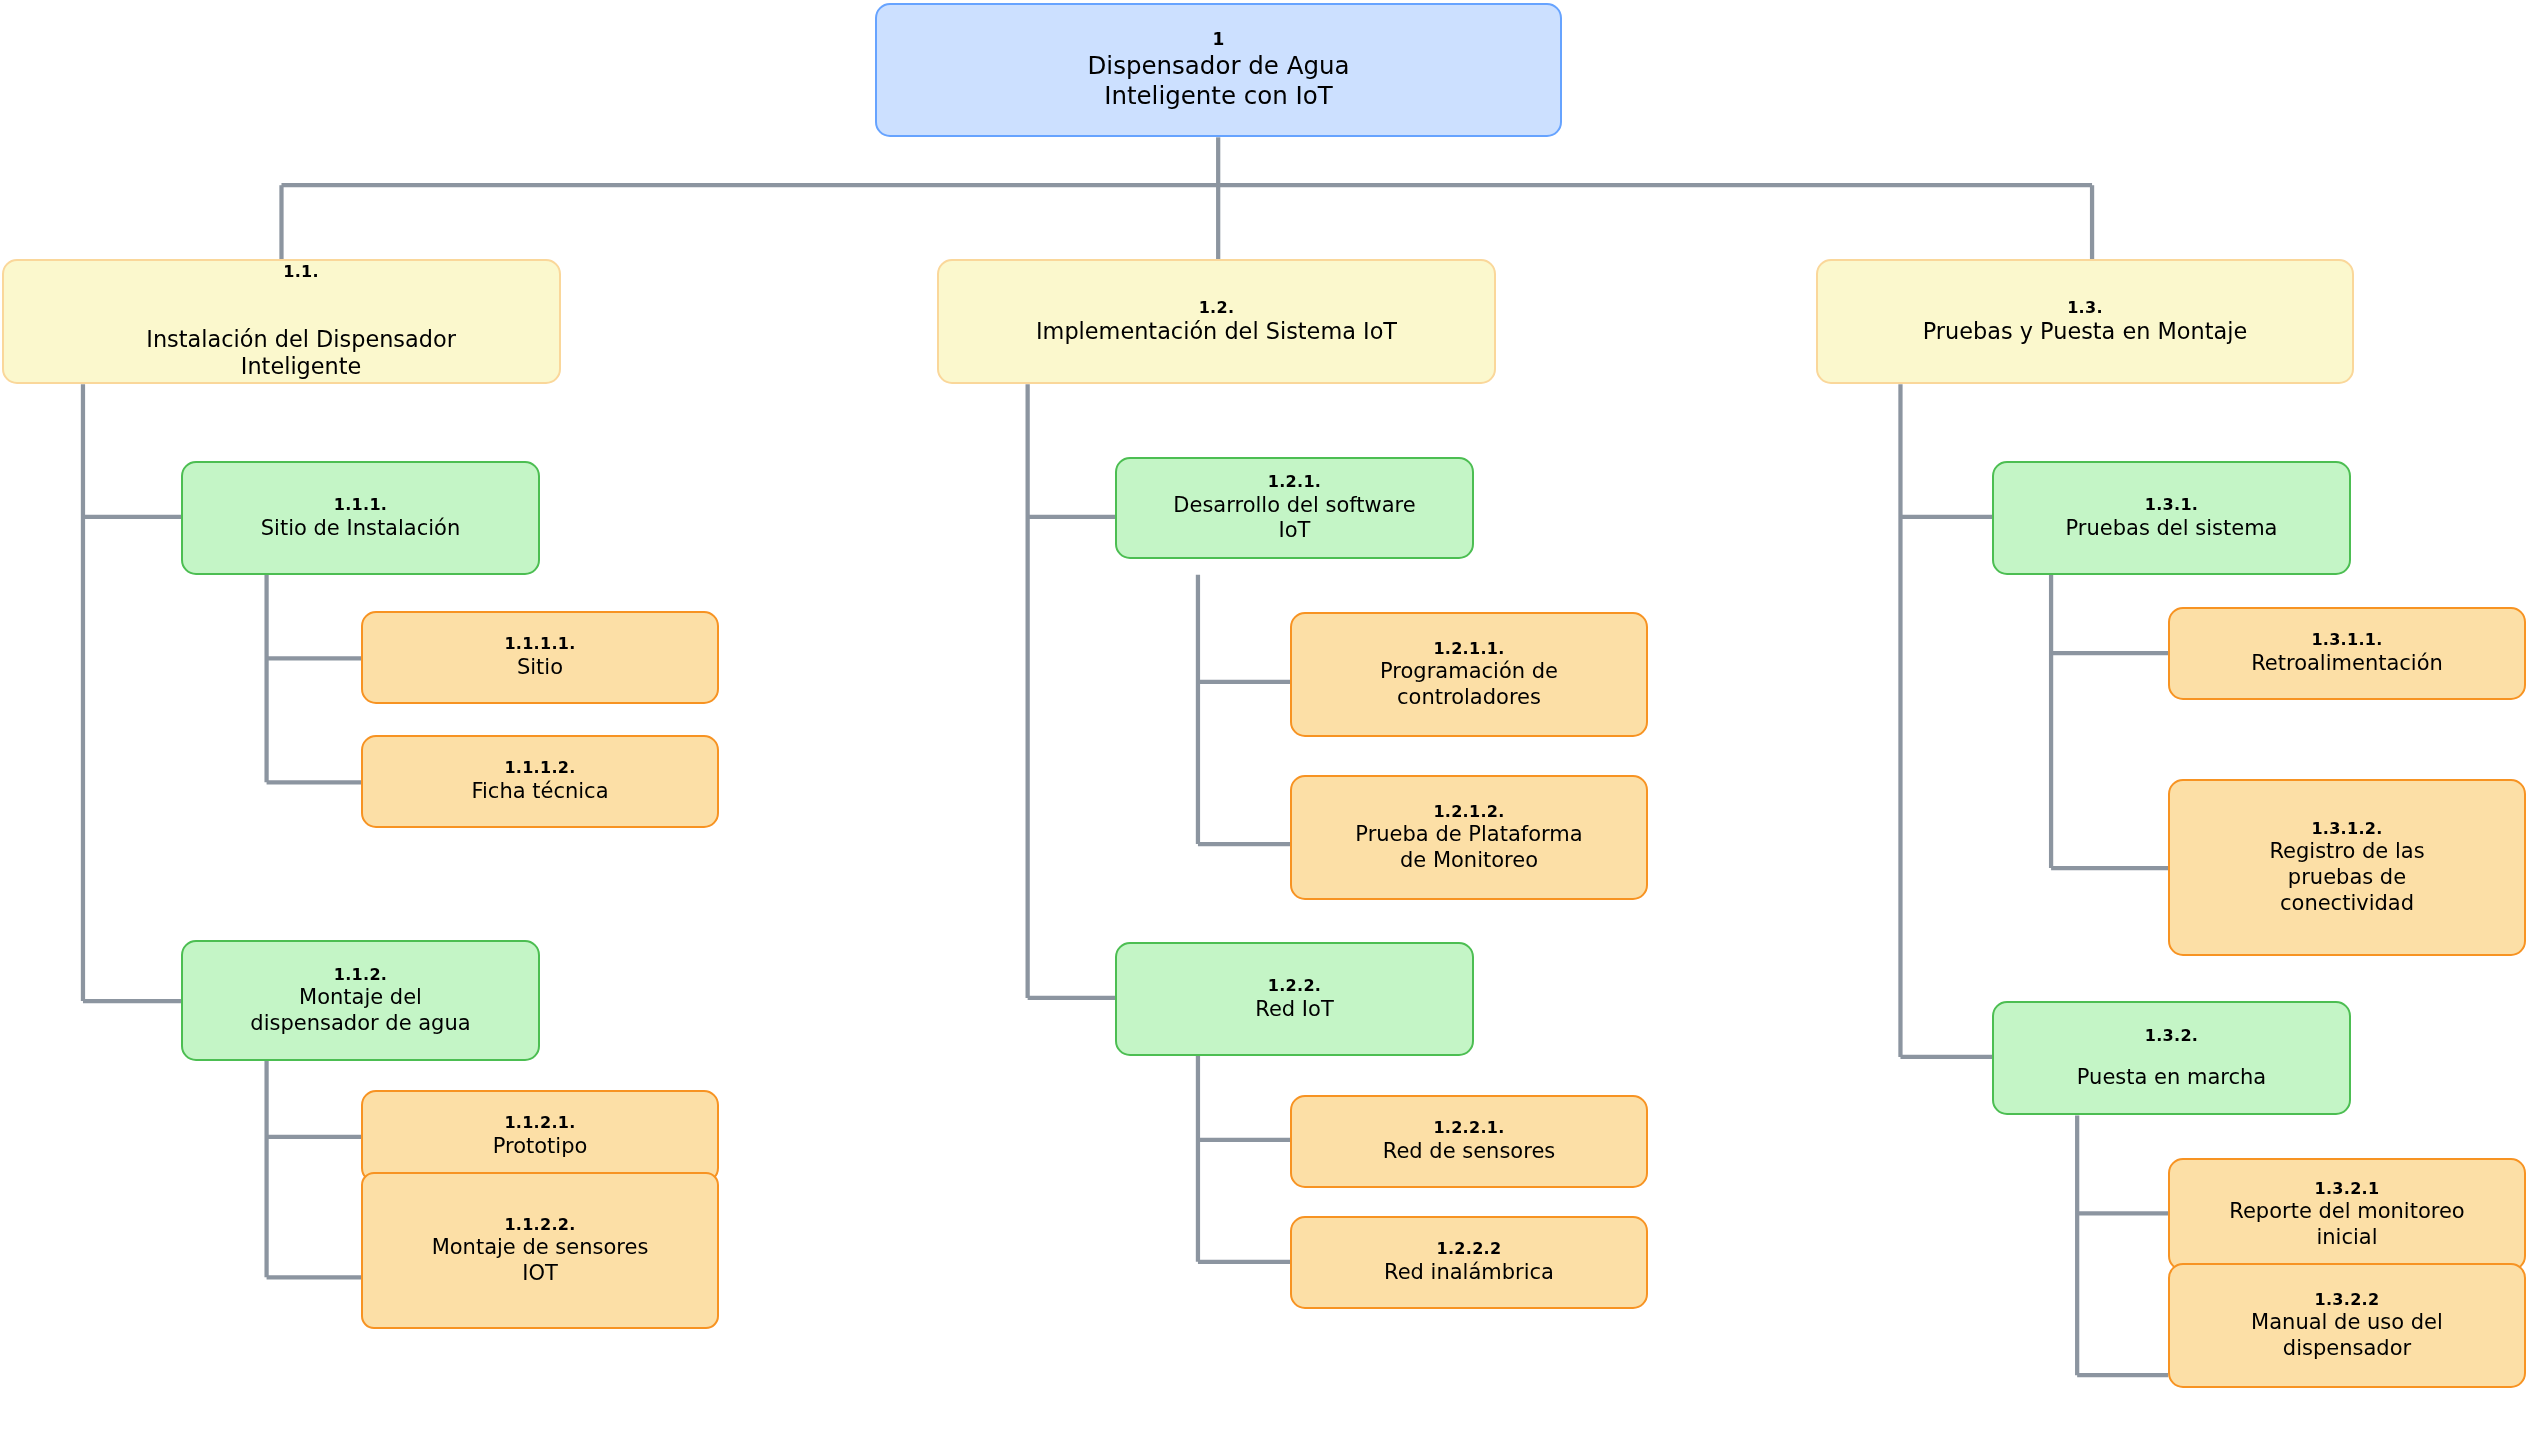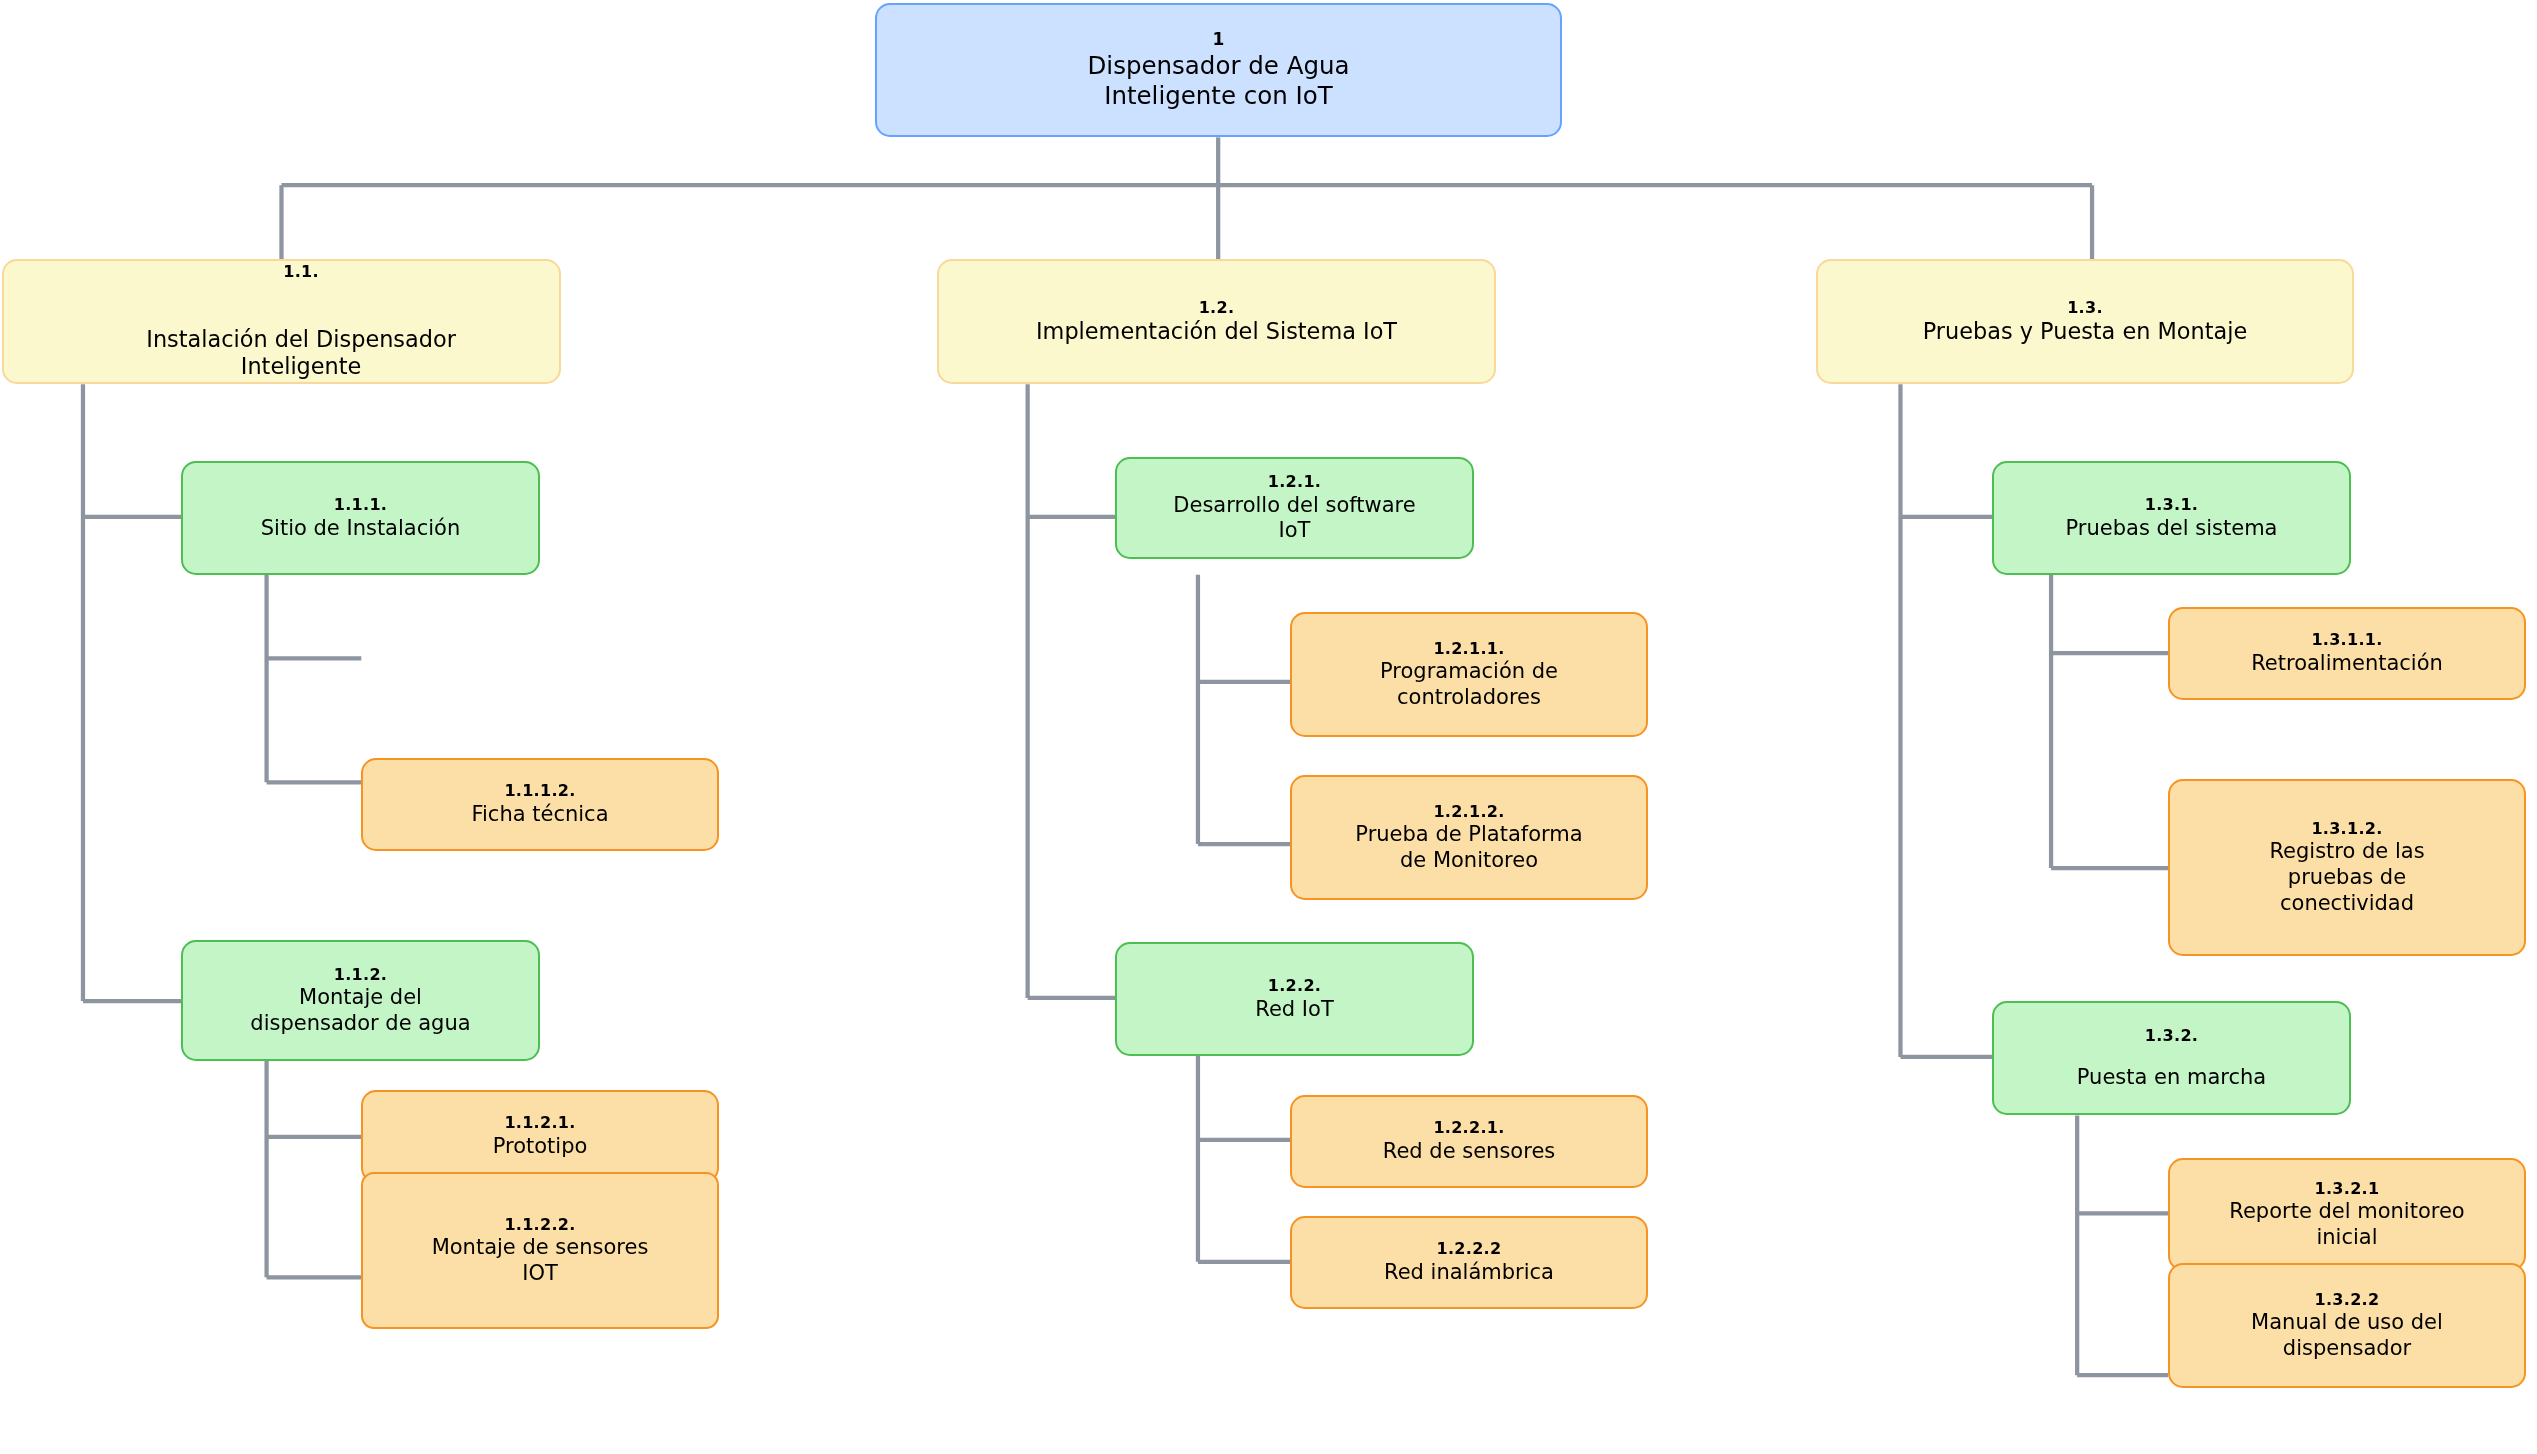--- a/index.html
+++ b/index.html
@@ -92,22 +92,26 @@
   <div class="node lvl1" style="left:1816px;top:259px;width:538px;height:125px;">
     <span class="code">1.3.</span>
     <span class="title" style="white-space:pre-line;">Pruebas y Puesta en Montaje</span>
   </div>
 
   <div class="node lvl2" style="left:181px;top:461px;width:359px;height:114px;">
     <span class="code">1.1.1.</span>
     <span class="title" style="white-space:pre-line;">Sitio de Instalación</span>
   </div>
 
+  <div class="node lvl3" style="left:361px;top:611px;width:358px;height:93px;">
+    <span class="code">1.1.1.1.</span>
+    <span class="title" style="white-space:pre-line;">Sitio</span>
+  </div>
 
-  <div class="node lvl3" style="left:361px;top:735px;width:358px;height:93px;margin-top:23px;">
+  <div class="node lvl3" style="left:361px;top:735px;width:358px;height:93px;">
     <span class="code">1.1.1.2.</span>
     <span class="title" style="white-space:pre-line;">Ficha técnica</span>
   </div>
 
   <div class="node lvl2" style="left:181px;top:940px;width:359px;height:121px;">
     <span class="code">1.1.2.</span>
     <span class="title" style="white-space:pre-line;">Montaje del
 dispensador de agua</span>
   </div>
 

